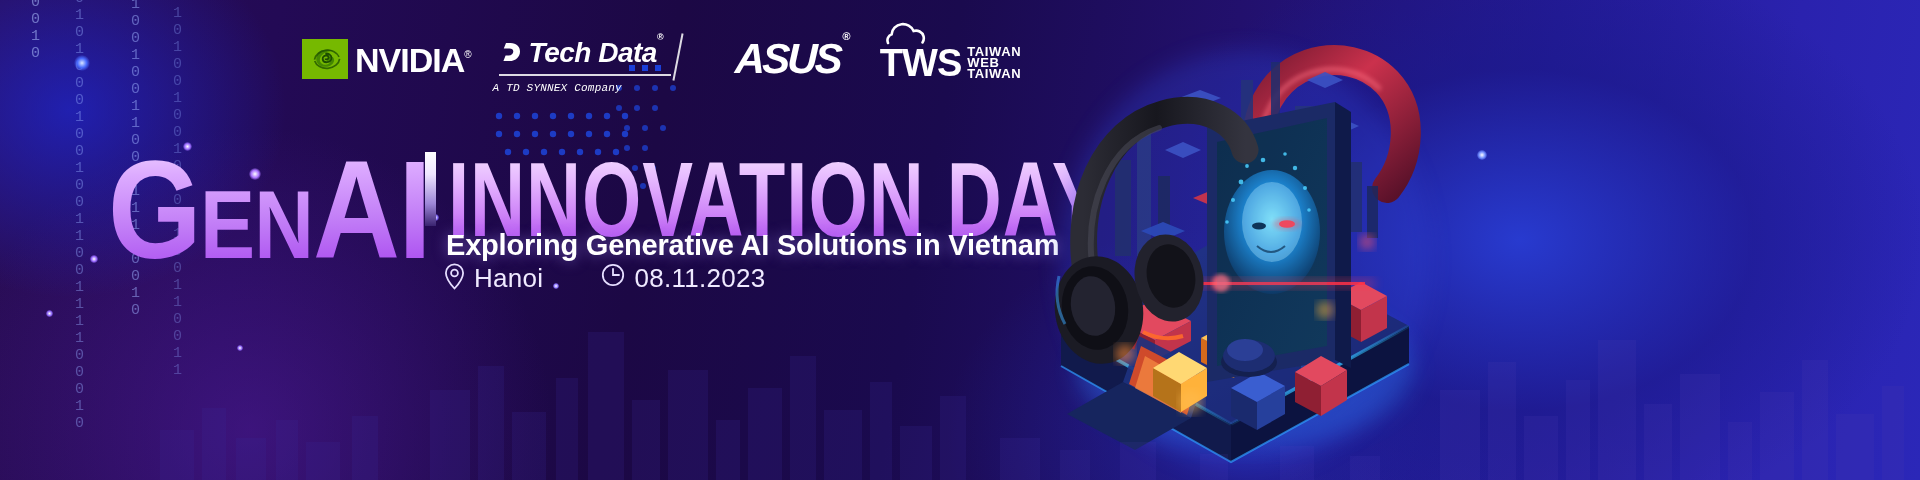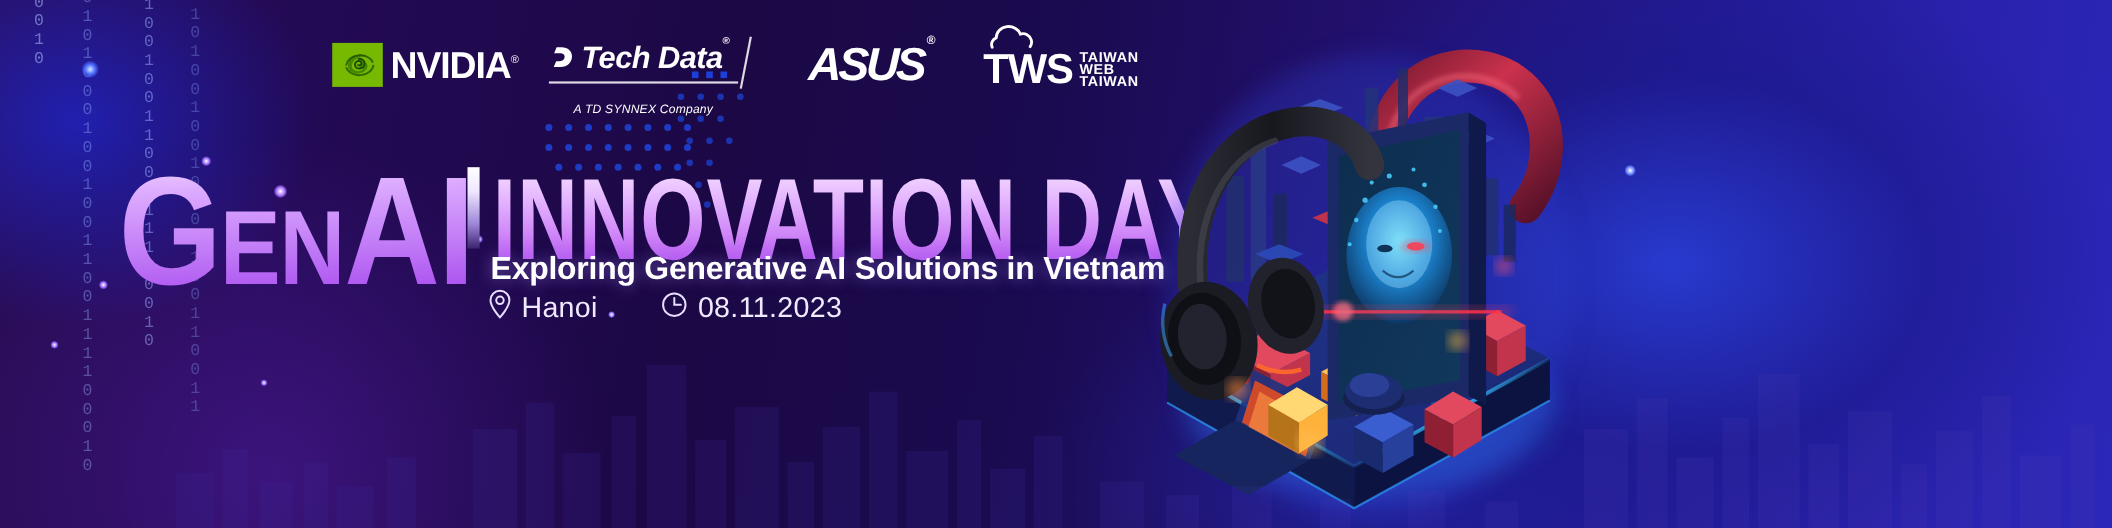--- a/index.html
+++ b/index.html
@@ -92,36 +92,36 @@
     position:absolute; right:-2px; top:-3px; width:2px; height:48px;
     background:rgba(255,255,255,.85); transform:rotate(11deg);
   }
   .td-underline{
     position:absolute; left:6px; right:6px; bottom:-2px; height:2px;
     background:rgba(255,255,255,.85);
   }
   .td-dots{ position:absolute; right:16px; bottom:3px; display:flex; gap:7px;}
   .td-dots i{ width:6px;height:6px;background:#1b3fd8;display:block;}
   .td-sub{
-    margin-top:20px; text-align:center; color:#fff;
+    margin-top:8px; text-align:left; color:#fff;
     font-size:11px; font-style:italic; letter-spacing:.2px; white-space:nowrap;
-    font-family:Liberation Sans, sans-serif;
+    font-family:Liberation Mono, monospace;
   }
 
   
   .asus-wrap{ margin-left:58px; position:relative; }
   .asus{
     color:#fff; font-weight:700; font-style:italic; font-size:42px;
     letter-spacing:-3px; line-height:1; transform:skewX(-2deg);
     font-family:"Liberation Sans", sans-serif;
   }
   .asus sup{ font-size:11px; font-style:normal; position:relative; top:-18px; left:2px; letter-spacing:0;}
 
   
-  .tws-wrap{ margin-left:46px; display:flex; align-items:flex-end; gap:6px; position:relative;}
+  .tws-wrap{ margin-left:32px; display:flex; align-items:flex-end; gap:6px; position:relative;}
   .tws-cloud{ position:absolute; left:6px; top:-17px; }
   .tws-word{
     color:#fff; font-weight:700; font-size:38px; line-height:1;
     letter-spacing:-1px; font-family:"Liberation Sans", sans-serif;
   }
   .tws-sub{
     color:#fff; font-size:13px; font-weight:700; line-height:11px;
     letter-spacing:.6px; padding-bottom:3px;
     font-family:"Liberation Sans", sans-serif;
   }
@@ -169,21 +169,21 @@
     color:#ffffff; font-weight:700; font-size:29px;
     letter-spacing:-.2px; white-space:nowrap;
     font-family:"Liberation Sans", sans-serif;
     text-shadow:0 0 14px rgba(170,140,255,.55);
   }
 
   .meta{
     position:absolute; left:444px; top:263px;
     display:flex; align-items:center; gap:58px;
   }
-  .meta-item{ display:flex; align-items:center; gap:9px; }
+  .meta-item{ display:flex; align-items:flex-start; gap:9px; }
   .meta-item .txt{
     color:#efeaff; font-size:26px; font-weight:400; letter-spacing:.3px;
     white-space:nowrap; font-family:"Liberation Sans", sans-serif;
   }
   .meta-icon{ display:block; }
 
   
   .illo{ position:absolute; left:995px; top:10px; width:470px; height:470px; }
   .illo svg{ display:block; }
 

